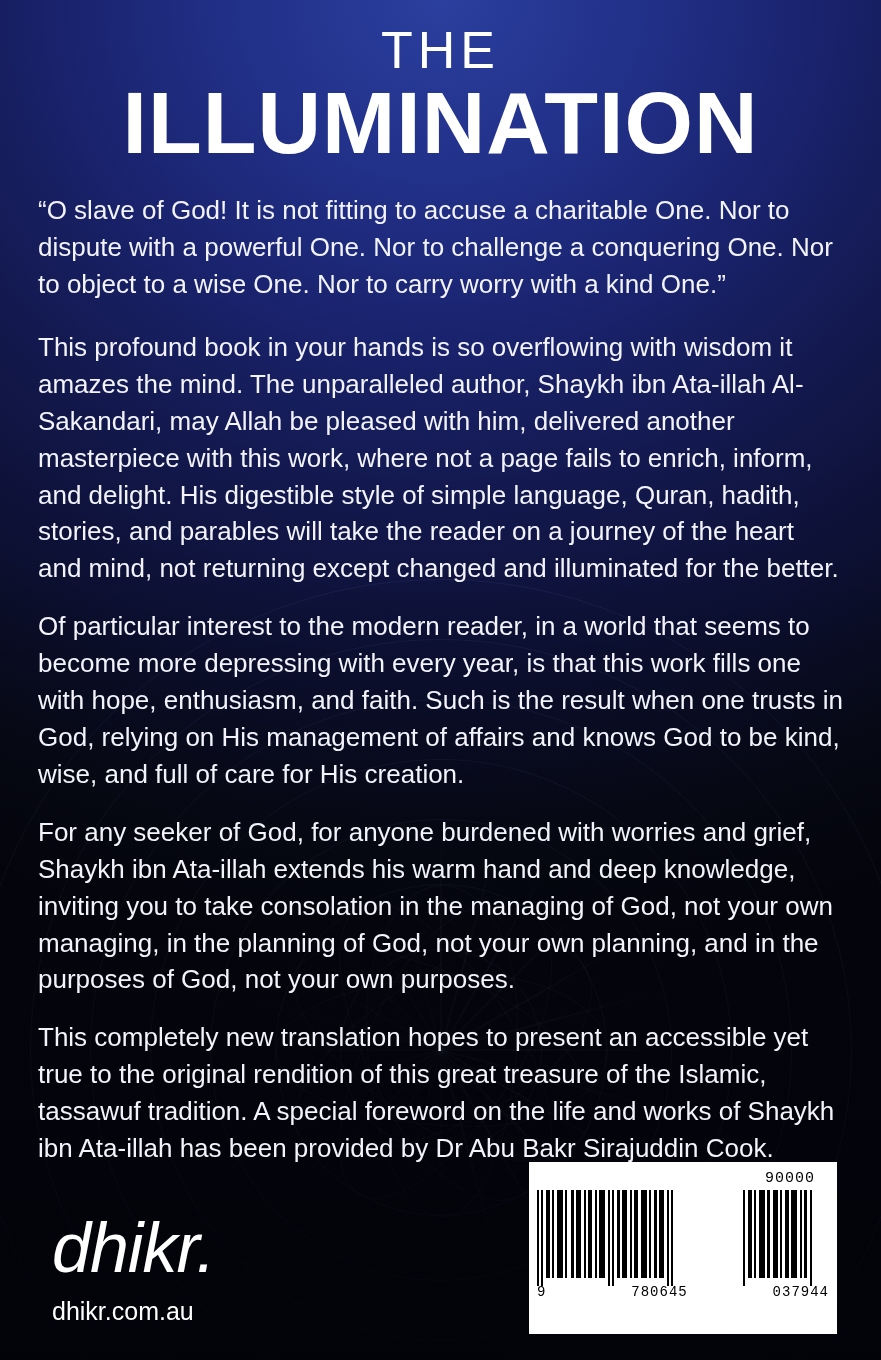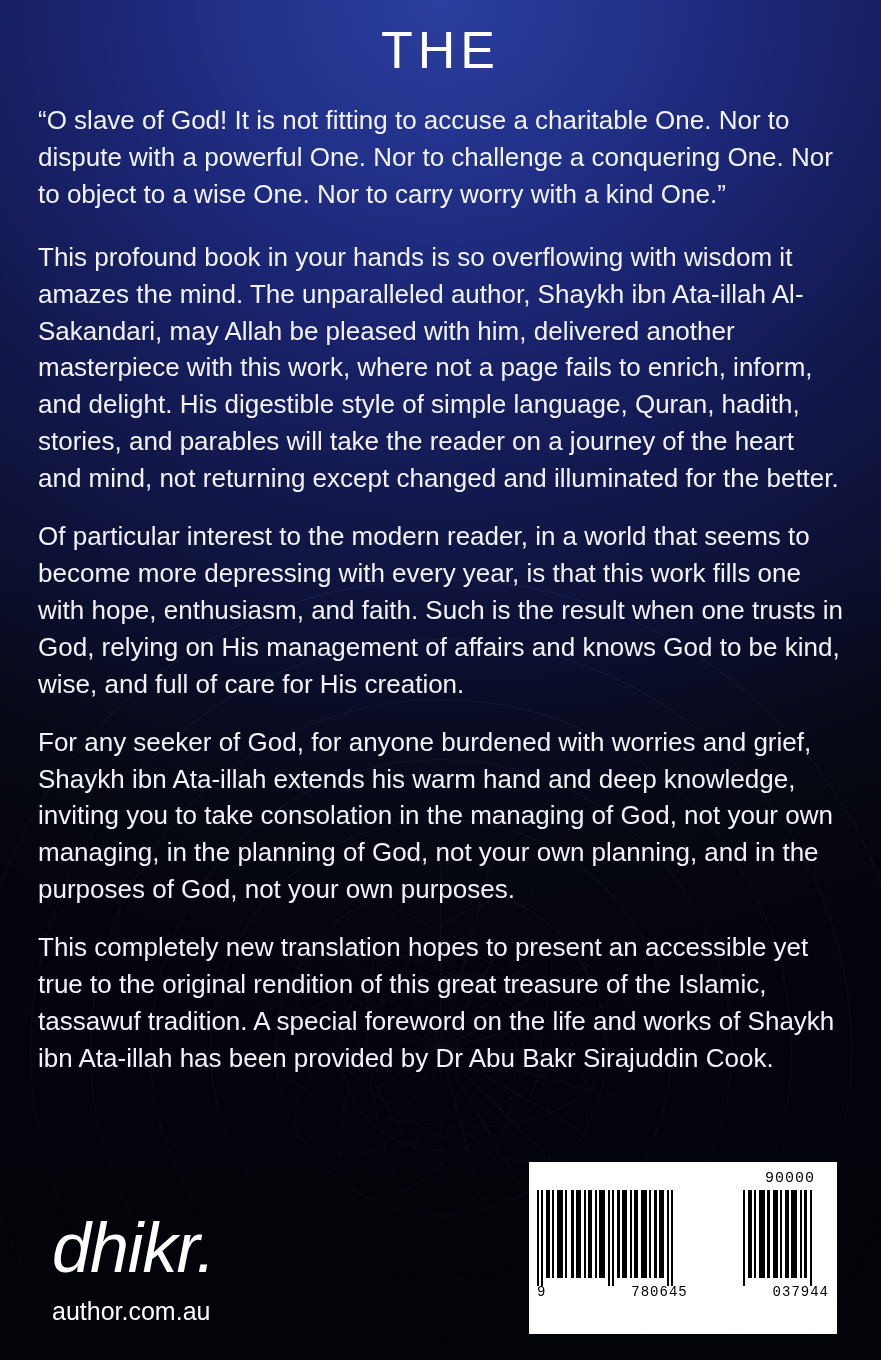--- a/index.html
+++ b/index.html
@@ -242,37 +242,38 @@
       <div class="blob" style="transform:rotate(150deg)"></div>
     </div>
   </div>
 
   <div class="shade"></div>
 
   <div class="content">
 
     <div class="title-block">
       <div class="title-the">THE</div>
+      <div class="title-main">ILLUMINATION</div>
     </div>
 
     <div class="body-copy">
       <p class="quote">“O slave of God! It is not fitting to accuse a charitable One. Nor to dispute with a powerful One. Nor to challenge a conquering One. Nor to object to a wise One. Nor to carry worry with a kind One.”</p>
       <p>This profound book in your hands is so overflowing with wisdom it amazes the mind. The unparalleled author, Shaykh ibn Ata-illah Al-Sakandari, may Allah be pleased with him, delivered another masterpiece with this work, where not a page fails to enrich, inform, and delight. His digestible style of simple language, Quran, hadith, stories, and parables will take the reader on a journey of the heart and mind, not returning except changed and illuminated for the better.</p>
       <p>Of particular interest to the modern reader, in a world that seems to become more depressing with every year, is that this work fills one with hope, enthusiasm, and faith. Such is the result when one trusts in God, relying on His management of affairs and knows God to be kind, wise, and full of care for His creation.</p>
       <p>For any seeker of God, for anyone burdened with worries and grief, Shaykh ibn Ata-illah extends his warm hand and deep knowledge, inviting you to take consolation in the managing of God, not your own managing, in the planning of God, not your own planning, and in the purposes of God, not your own purposes.</p>
       <p>This completely new translation hopes to present an accessible yet true to the original rendition of this great treasure of the Islamic, tassawuf tradition. A special foreword on the life and works of Shaykh ibn Ata-illah has been provided by Dr Abu Bakr Sirajuddin Cook.</p>
     </div>
 
   </div>
 
   <div class="footer">
 
     <div class="brand">
       <div class="brand-logo">dhikr.</div>
-      <div class="brand-url">author.com.au</div>
+      <div class="brand-url">dhikr.com.au</div>
     </div>
 
     <div class="barcode-box">
       <div class="price-line">90000</div>
       <div class="bars">
         <div class="group" style="flex:1">
           <div class="b tall" style="width:2px"></div>
             <div style="width:2px"></div>
           <div class="b tall" style="width:2px"></div>
             <div style="width:3px"></div>

